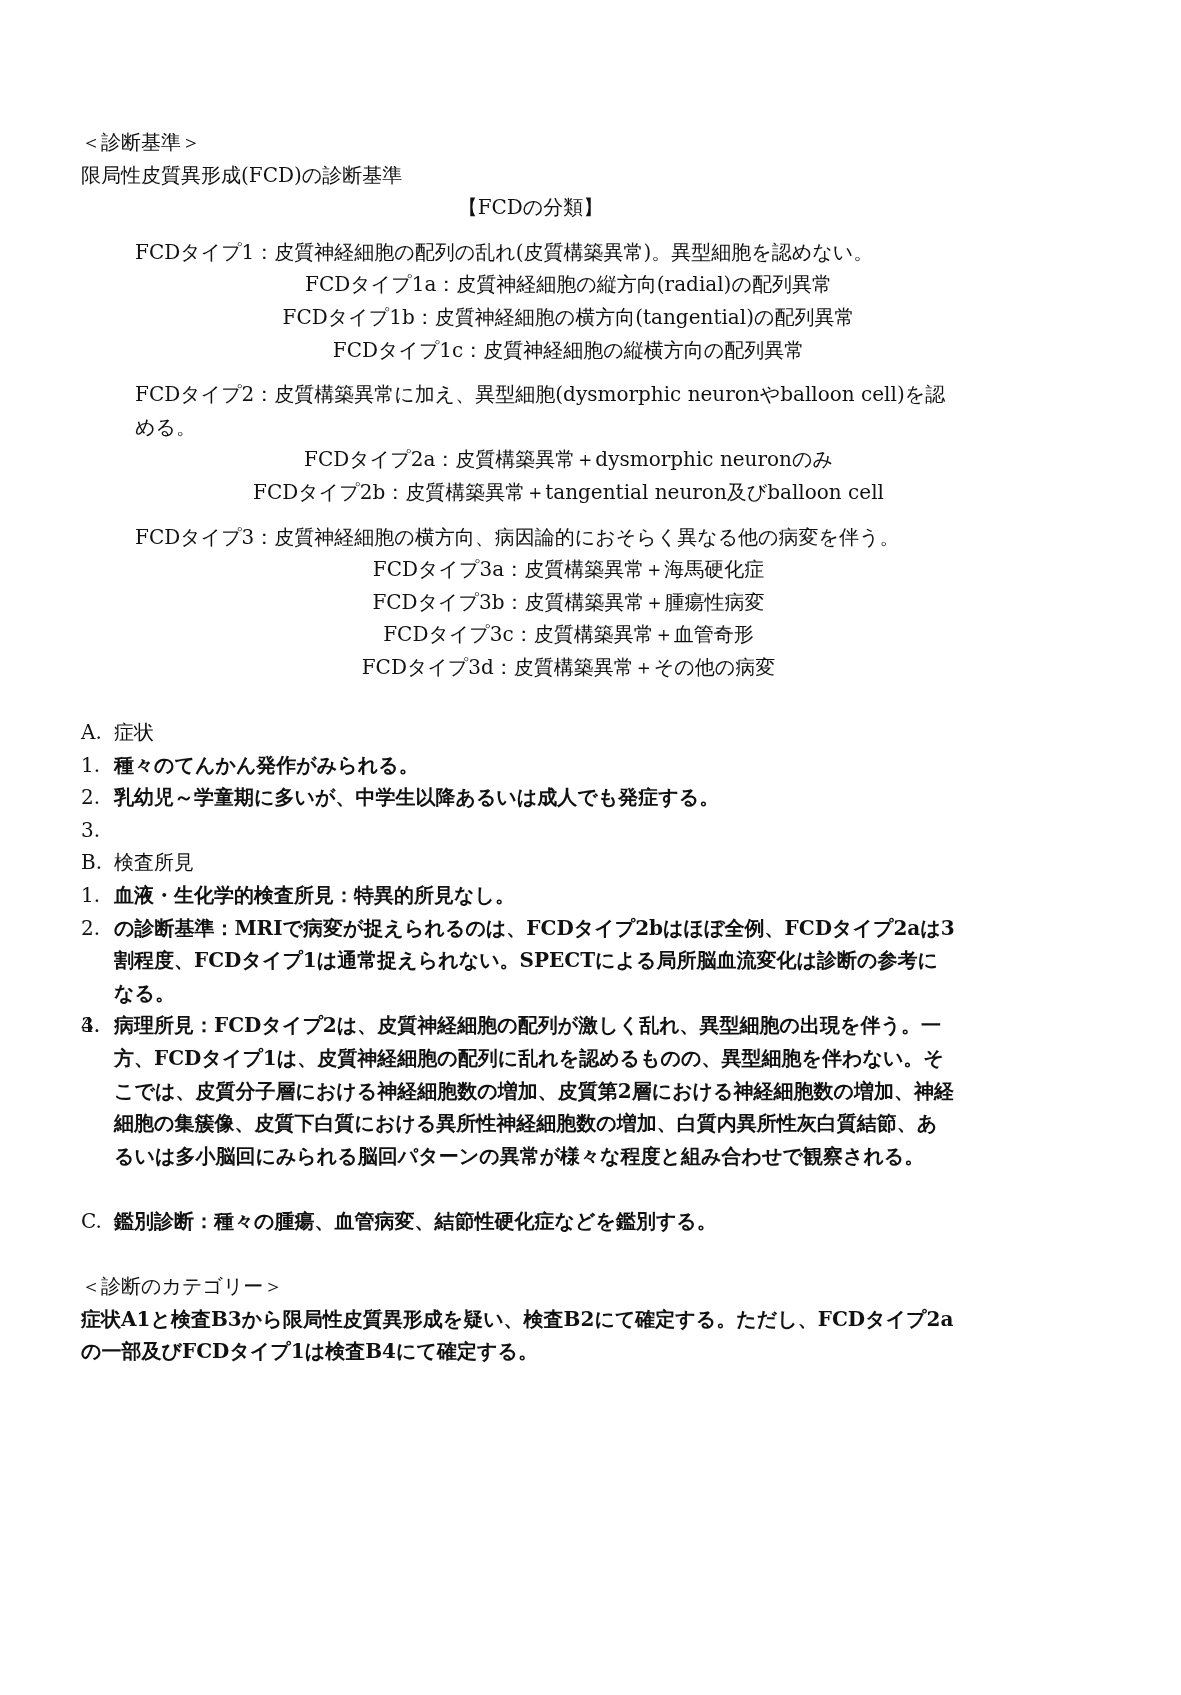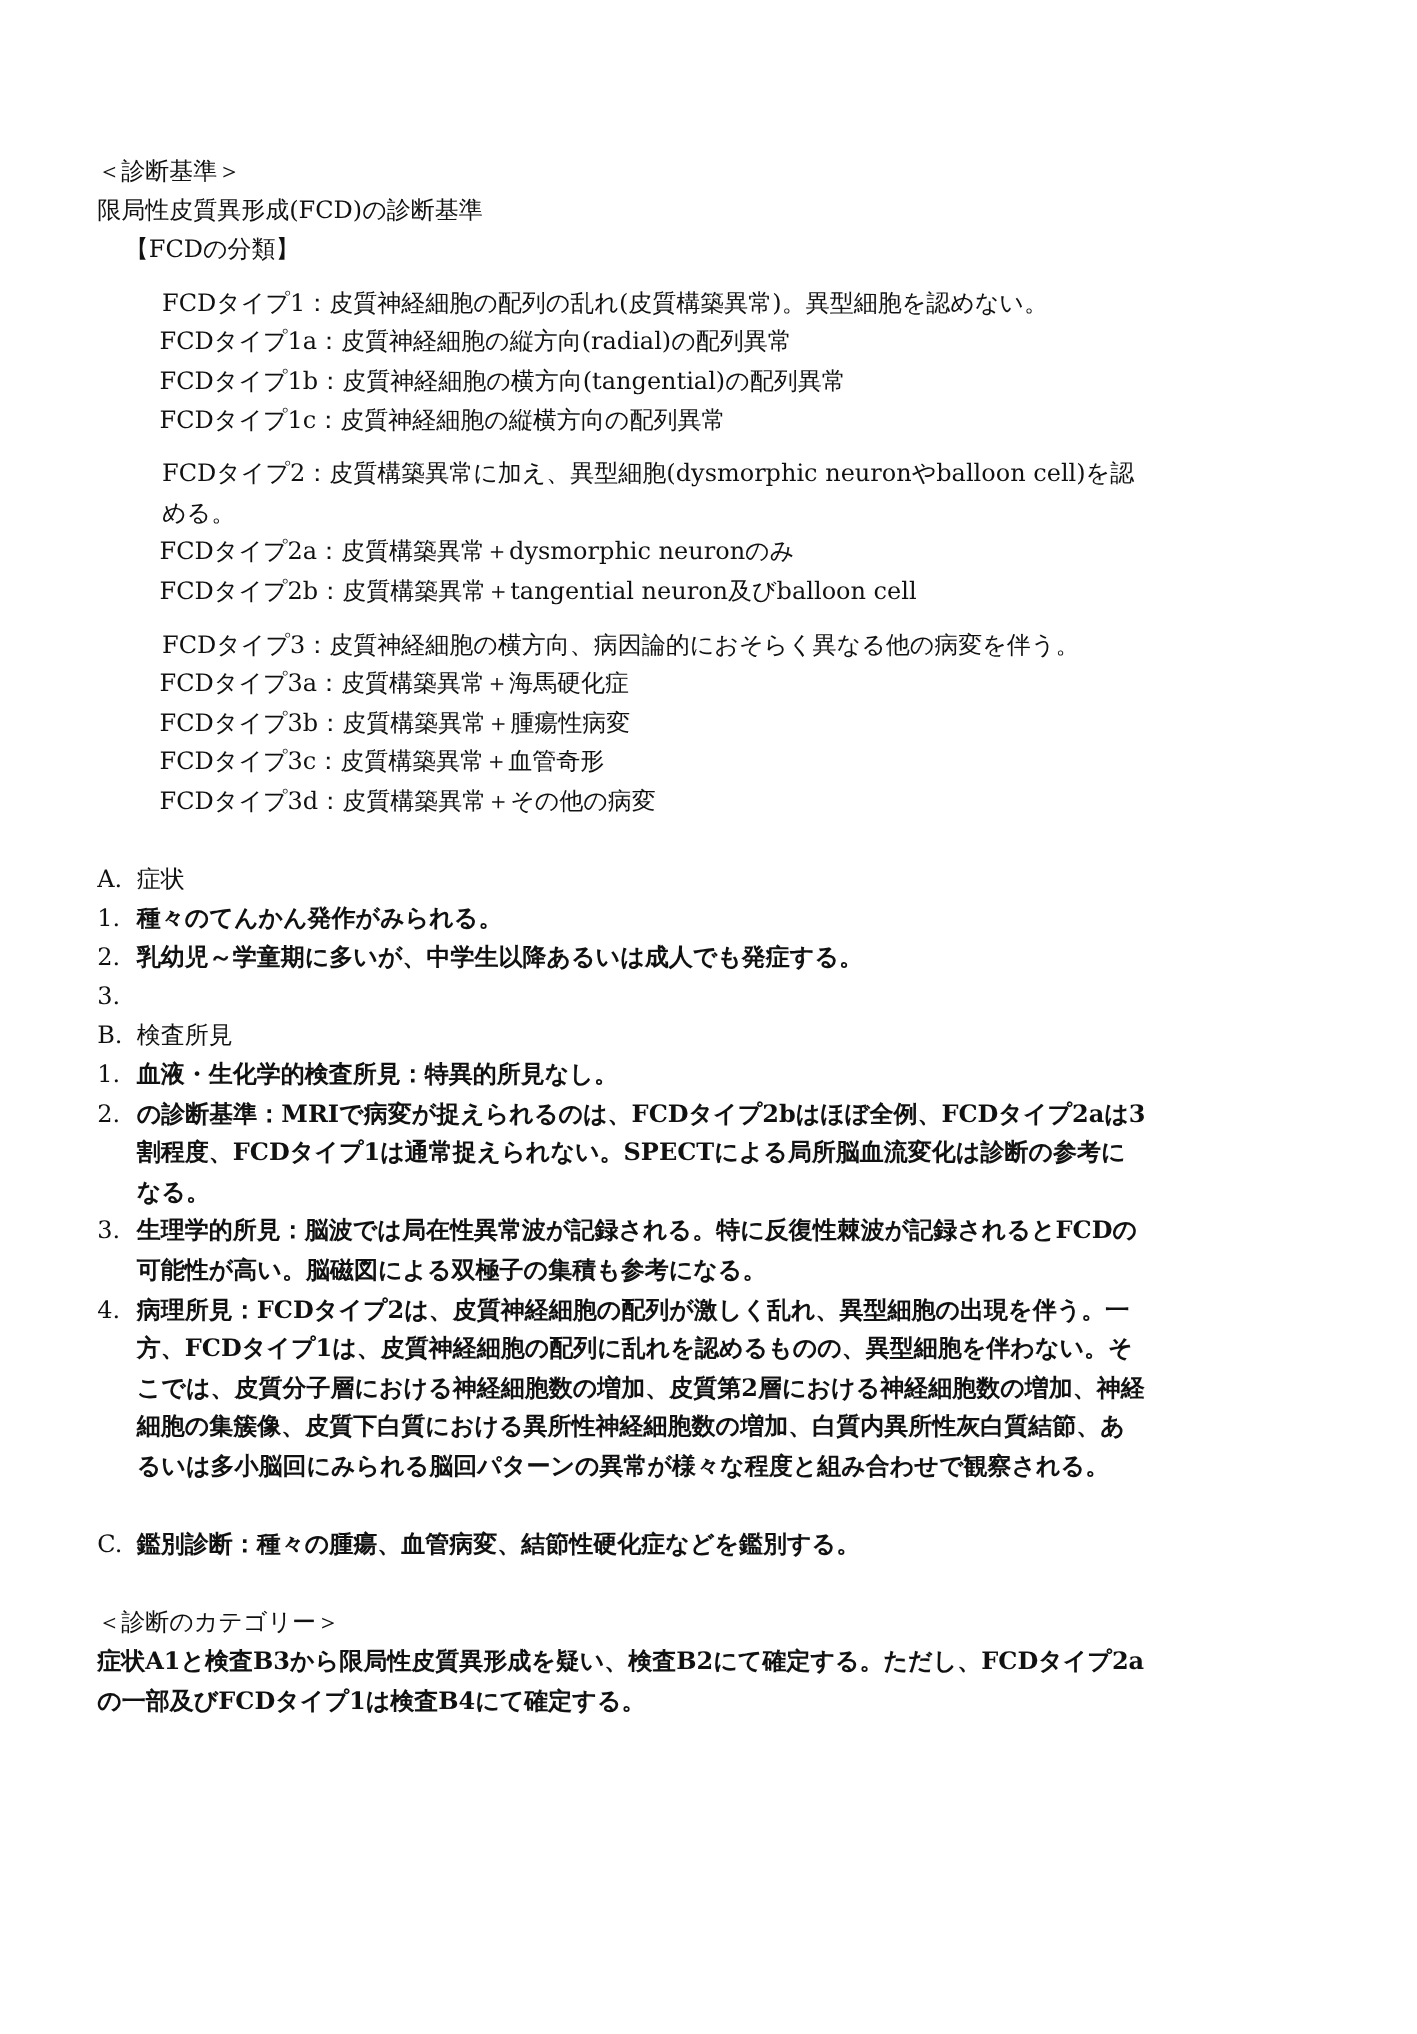--- a/index.html
+++ b/index.html
@@ -21,23 +21,23 @@
     width: 1027px;
     height: 1695px;
     padding: 126px 70px 0 81px;
     background: #ffffff;
     overflow: hidden;
   }
   p, .line, .li, .sec-heading {
     margin: 0;
     padding: 0;
   }
-  .indent-head  { margin-left: 23px; }   
+  .indent-head  { margin-left: 23px; text-align: center; }   
   .lvl1         { margin-left: 54px; margin-top: 12px; }   
-  .lvl2         { margin-left: 52px; }   
+  .lvl2         { margin-left: 99px; text-align: center; }   
   .blank        { height: 32.6px; }
   .li {
     position: relative;
     padding-left: 33px;
   }
   .li .num {
     position: absolute;
     left: 0;
     top: 0;
   }
@@ -95,21 +95,20 @@
   <div class="li">
     <span class="num">1.</span>
     <span class="txt">血液・生化学的検査所見：特異的所見なし。</span>
   </div>
   <div class="li">
     <span class="num">2.</span>
     <span class="txt">の診断基準：MRIで病変が捉えられるのは、FCDタイプ2bはほぼ全例、FCDタイプ2aは3割程度、FCDタイプ1は通常捉えられない。SPECTによる局所脳血流変化は診断の参考になる。</span>
   </div>
   <div class="li">
     <span class="num">3.</span>
-    <span class="txt">生理学的所見：脳波では局在性異常波が記録される。特に反復性棘波が記録されるとFCDの可能性が高い。脳磁図による双極子の集積も参考になる。</span>
   </div>
   <div class="li">
     <span class="num">4.</span>
     <span class="txt">病理所見：FCDタイプ2は、皮質神経細胞の配列が激しく乱れ、異型細胞の出現を伴う。一方、FCDタイプ1は、皮質神経細胞の配列に乱れを認めるものの、異型細胞を伴わない。そこでは、皮質分子層における神経細胞数の増加、皮質第2層における神経細胞数の増加、神経細胞の集簇像、皮質下白質における異所性神経細胞数の増加、白質内異所性灰白質結節、あるいは多小脳回にみられる脳回パターンの異常が様々な程度と組み合わせで観察される。</span>
   </div>
 
   <div class="blank"></div>
 
   <div class="li">
     <span class="num">C.</span>

